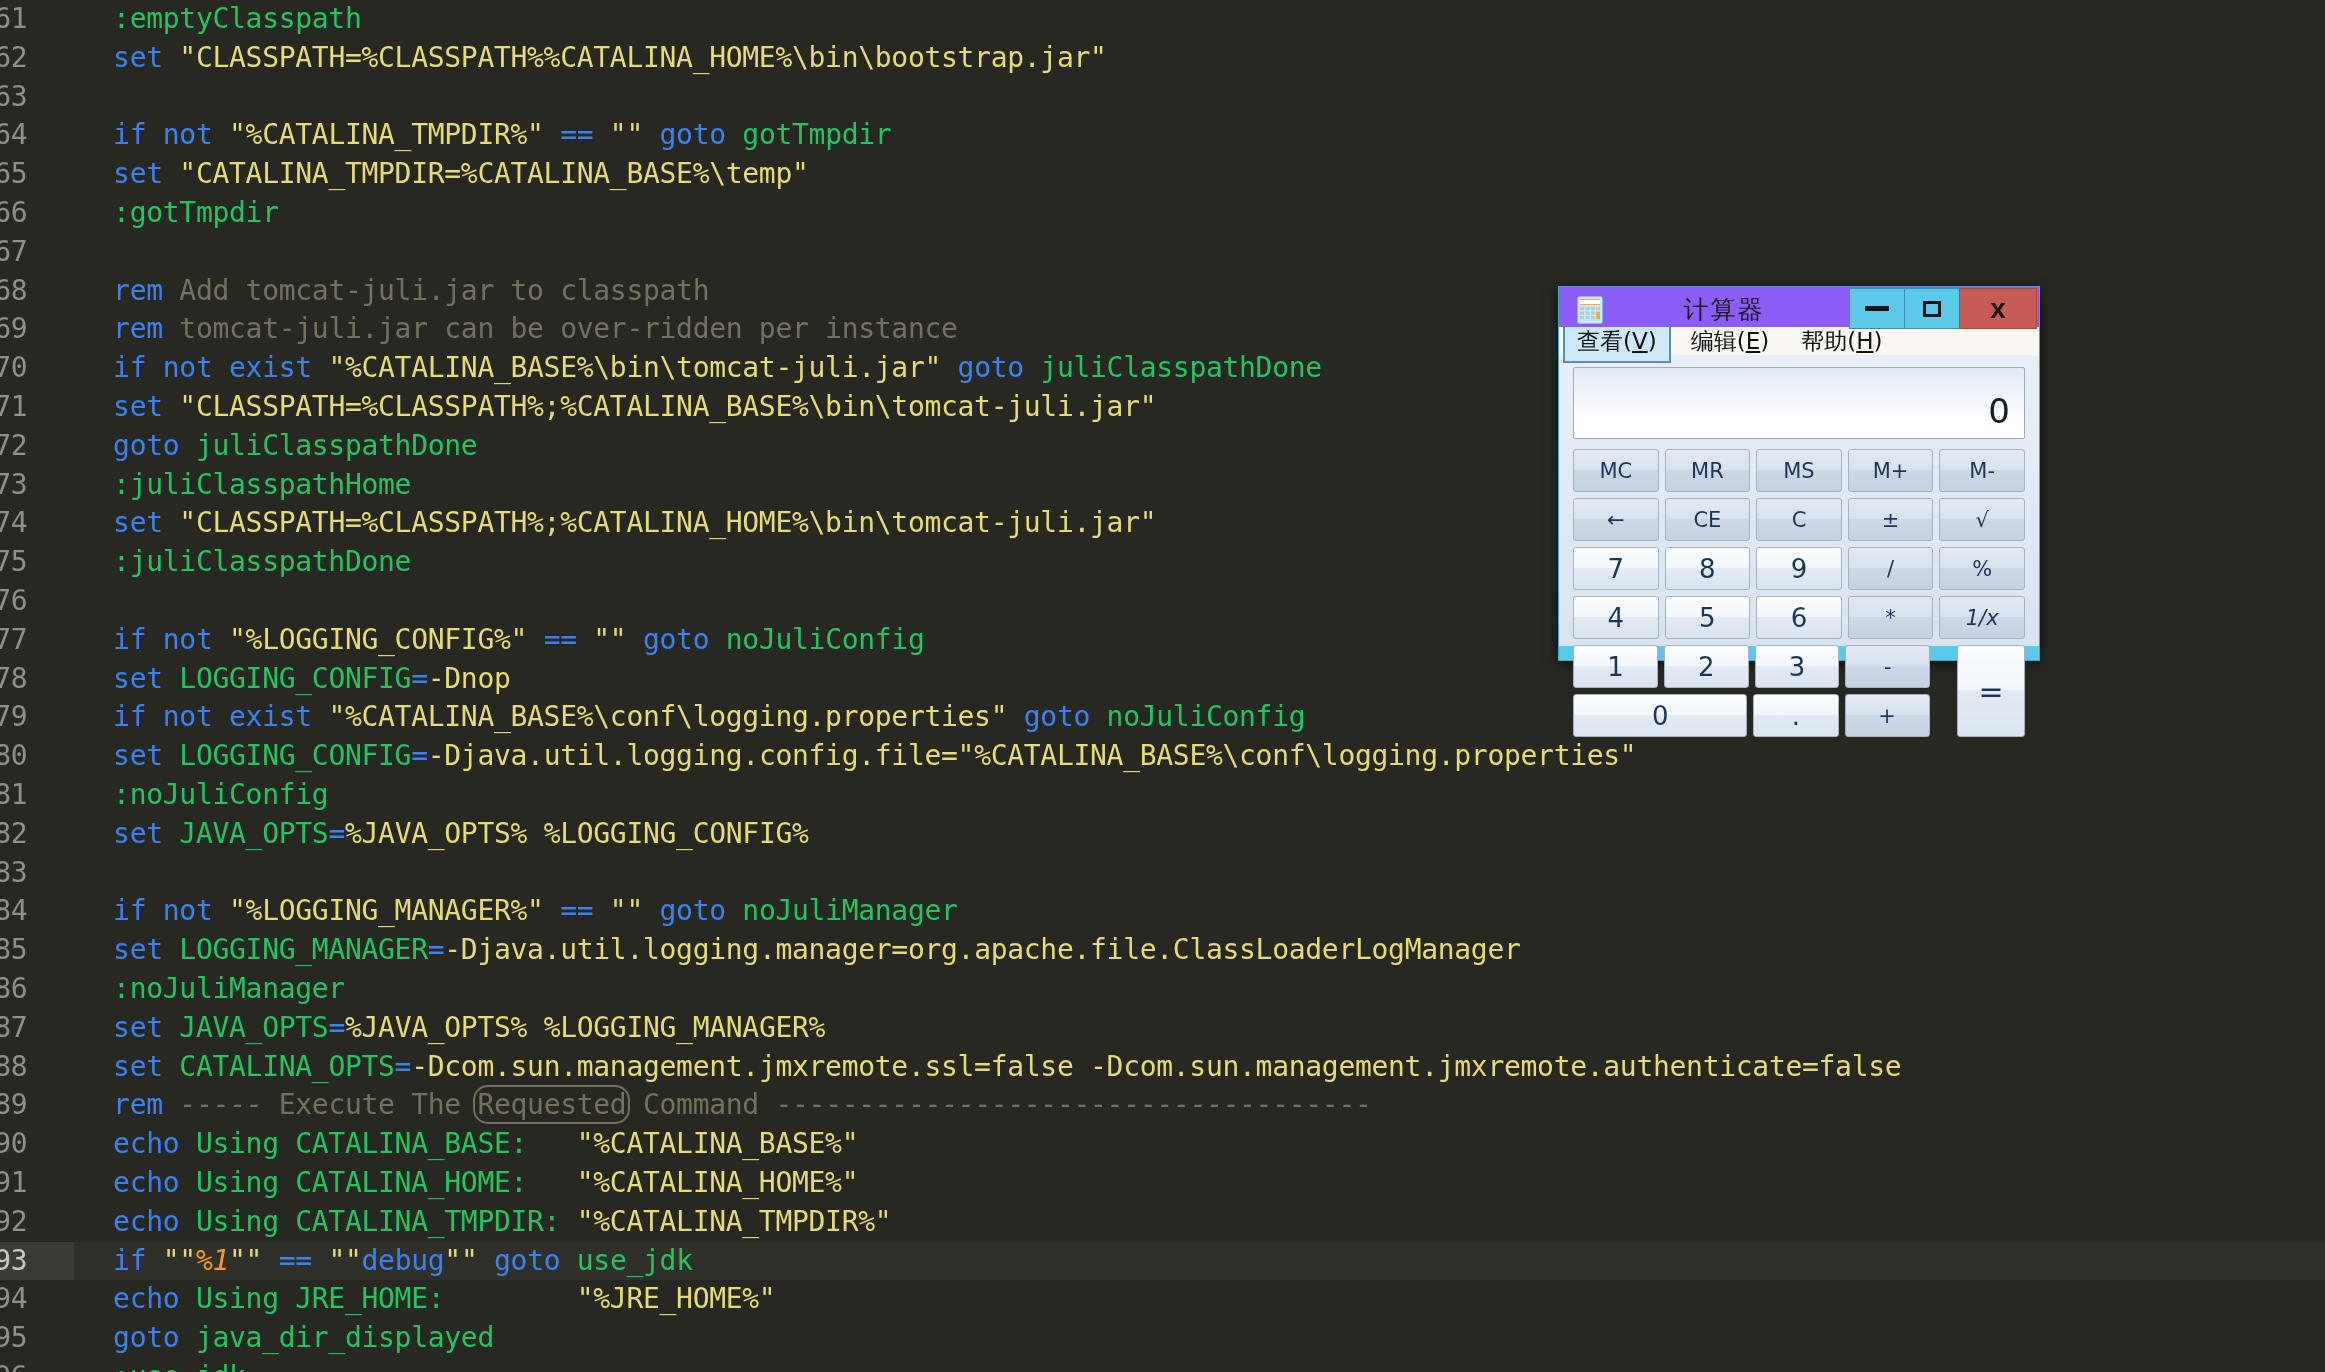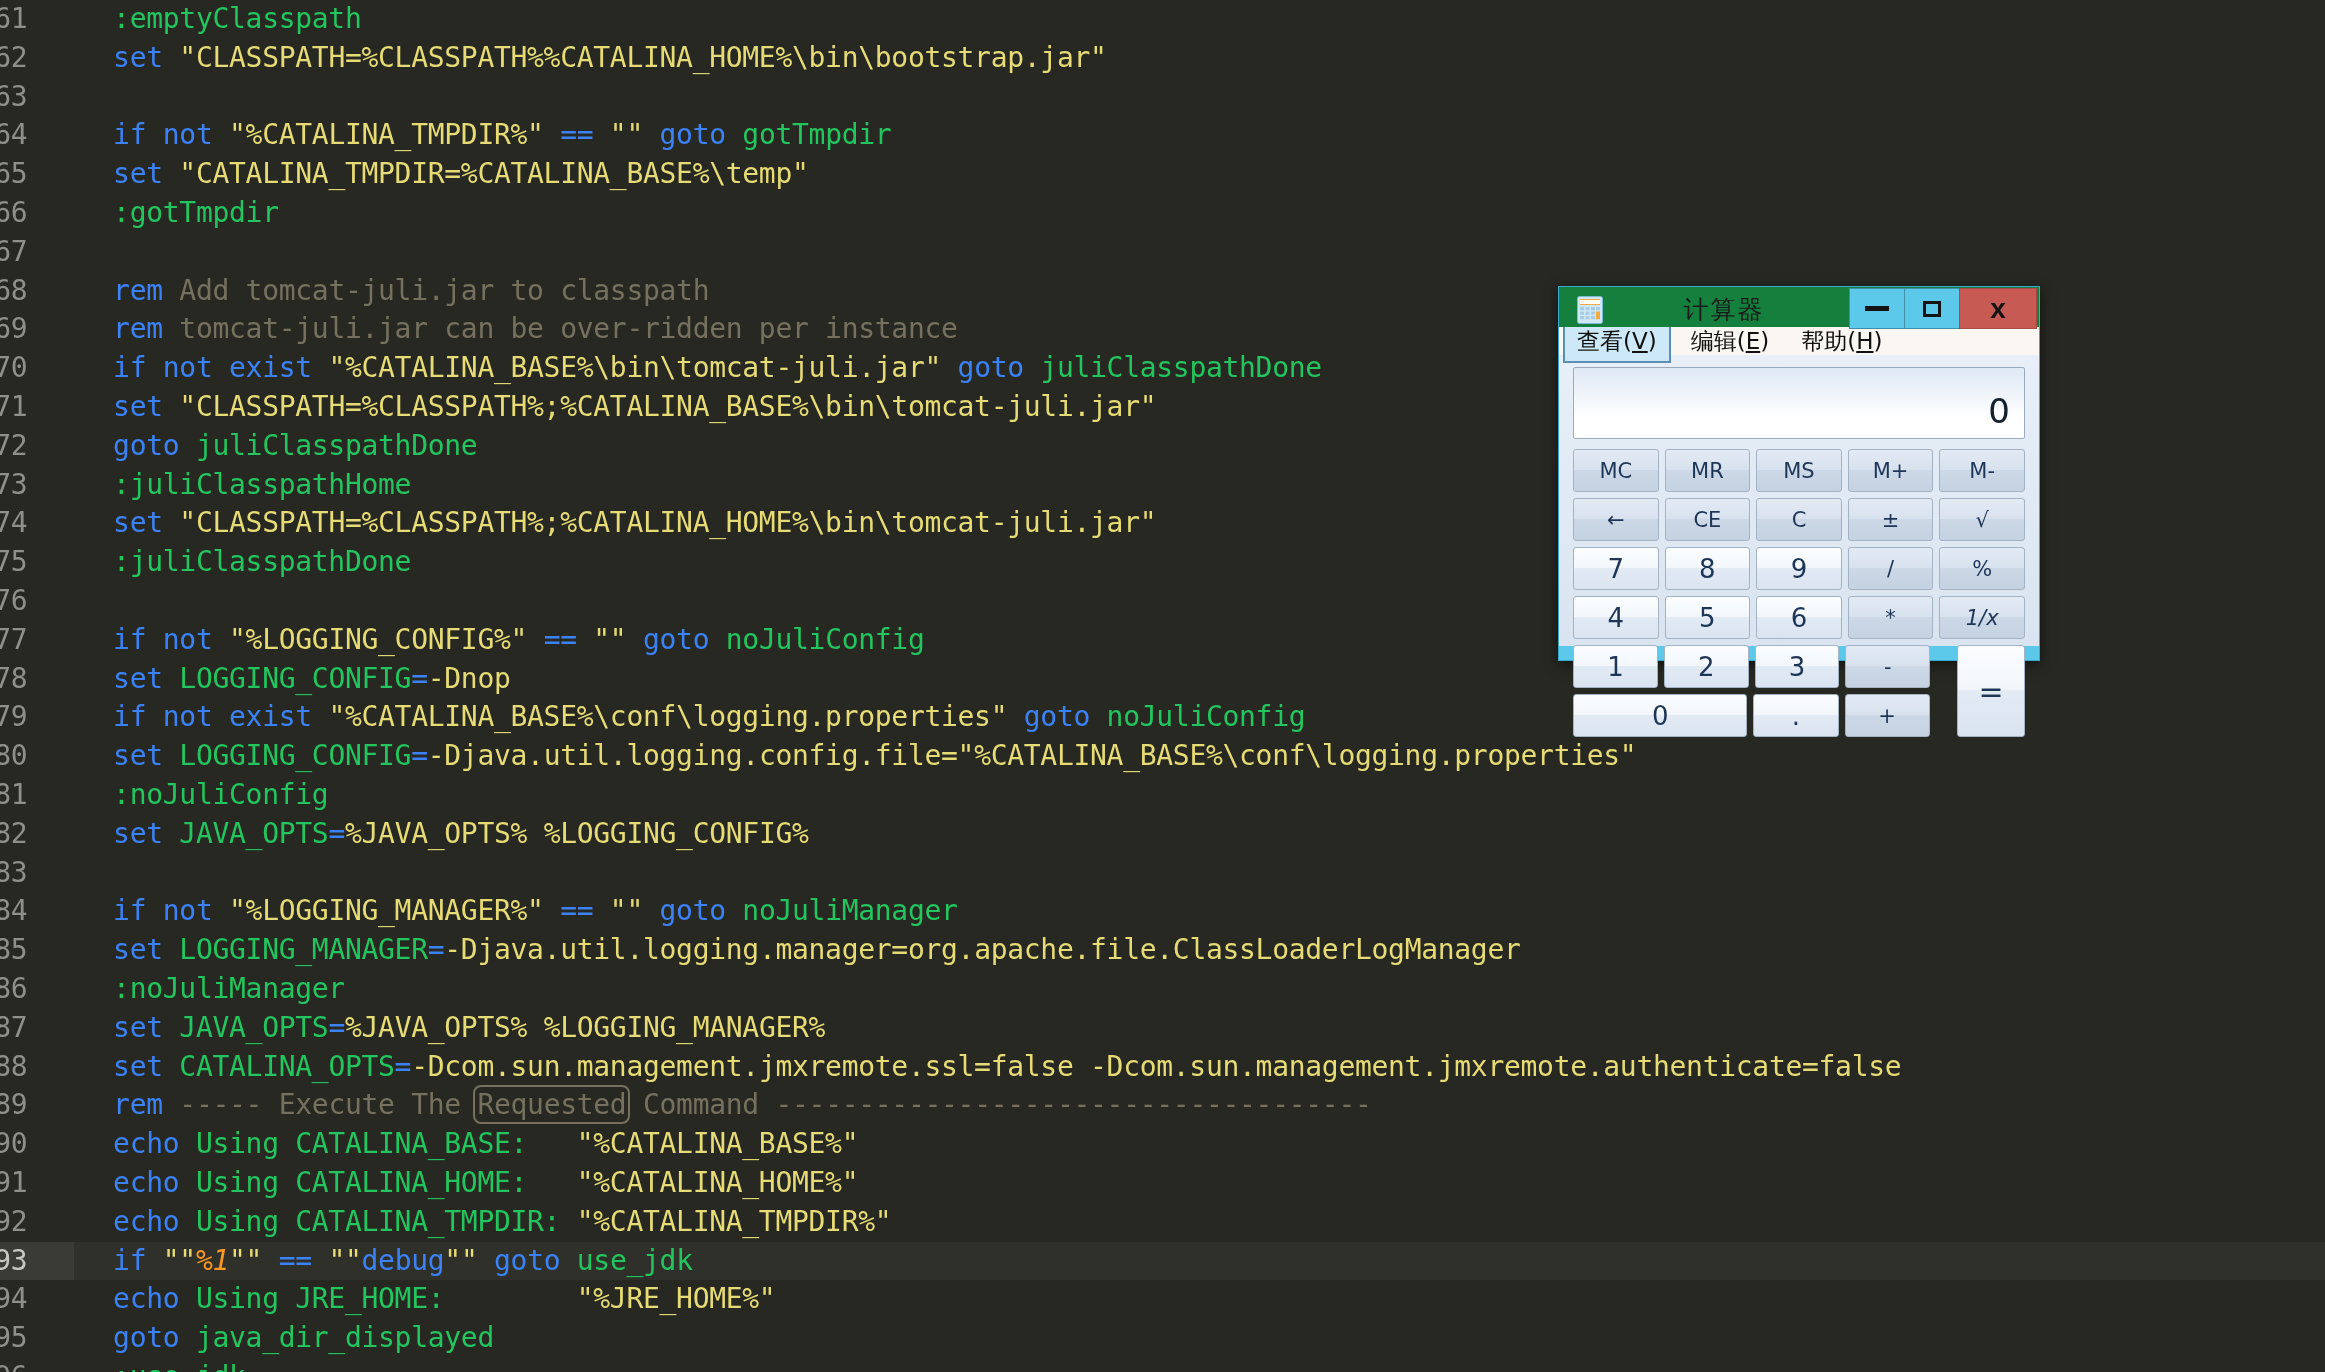--- a/index.html
+++ b/index.html
@@ -55,41 +55,41 @@
   
   .t-kw   { color: #3b82f6; }   
   .t-str  { color: #e6db74; }   
   .t-cmt  { color: #75715e; }   
   .t-plain{ color: #22c55e; }   
   .t-var  { color: #fd971f; font-style: italic; }  
 
   
   .occ-box {
     outline: 2px solid #75715e;
-    border-radius: 6px;
+    border-radius: 13px;
     padding: 1px 2px;
     margin: -1px -2px;
   }
 
   
   #calc {
     position: absolute;
     left: 1558px;
     top: 286px;
     width: 482px;
     height: 375px;
     background: #5cc8ea;
     border: 1px solid #3ca8d0;
     box-shadow: 0 3px 12px rgba(0,0,0,0.55);
     font-family: "Liberation Sans", sans-serif;
   }
   #calc-titlebar {
     position: relative;
     height: 40px;
-    background: #15803d;
+    background: #8b5cf6;
     display: flex;
     align-items: center;
   }
   #calc-icon {
     position: absolute;
     left: 18px; top: 9px;
     width: 26px; height: 28px;
   }
   #calc-title {
     position: absolute;

